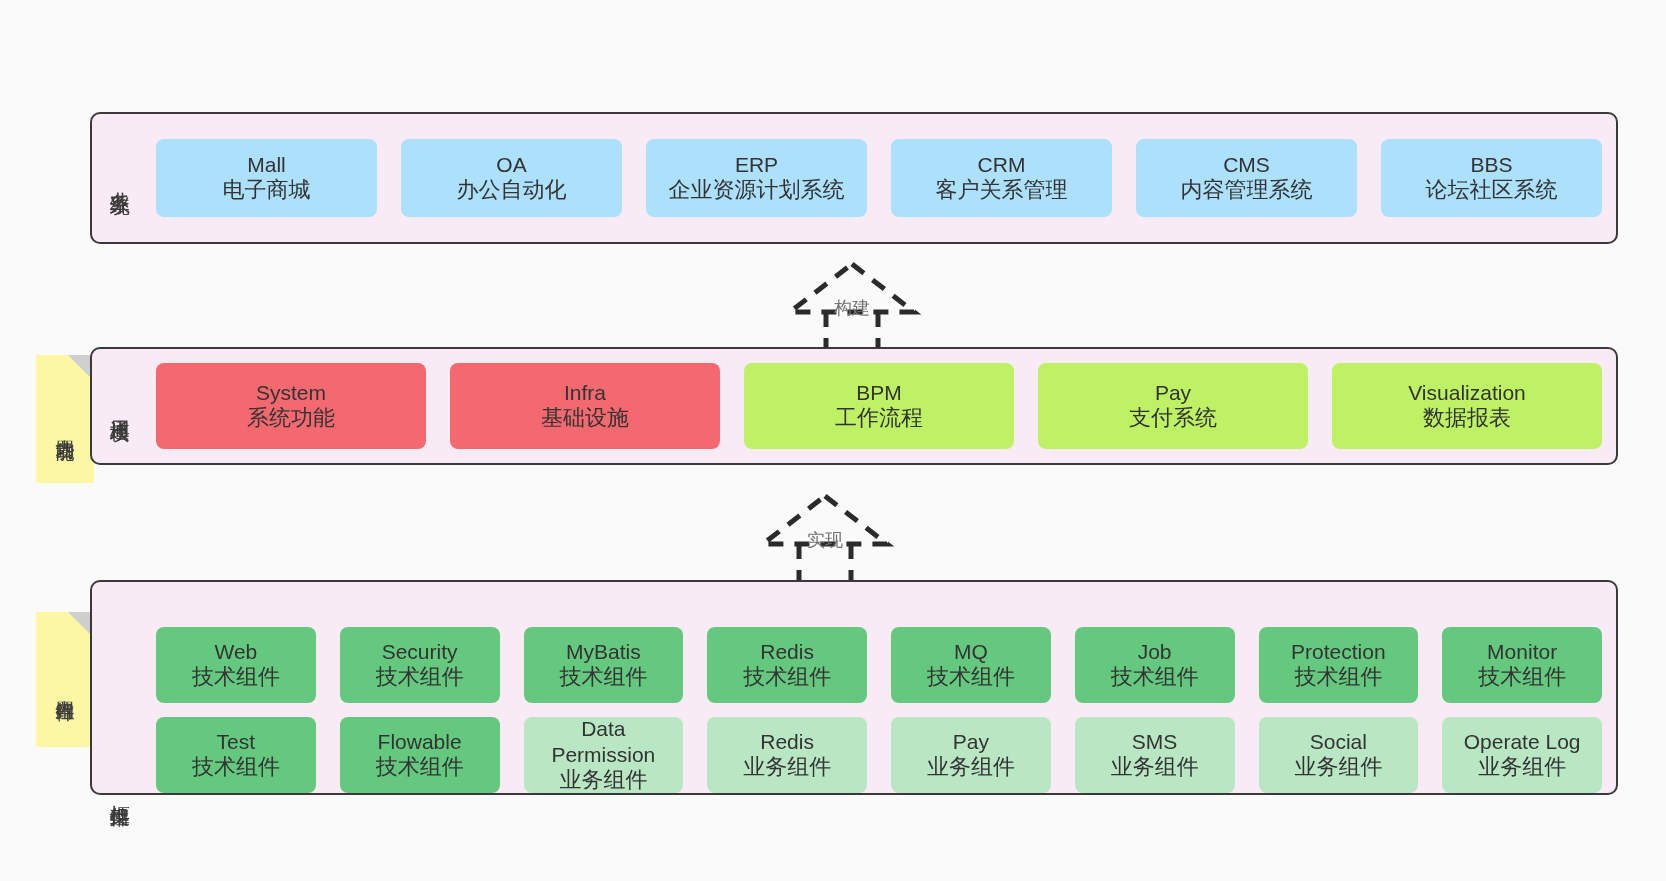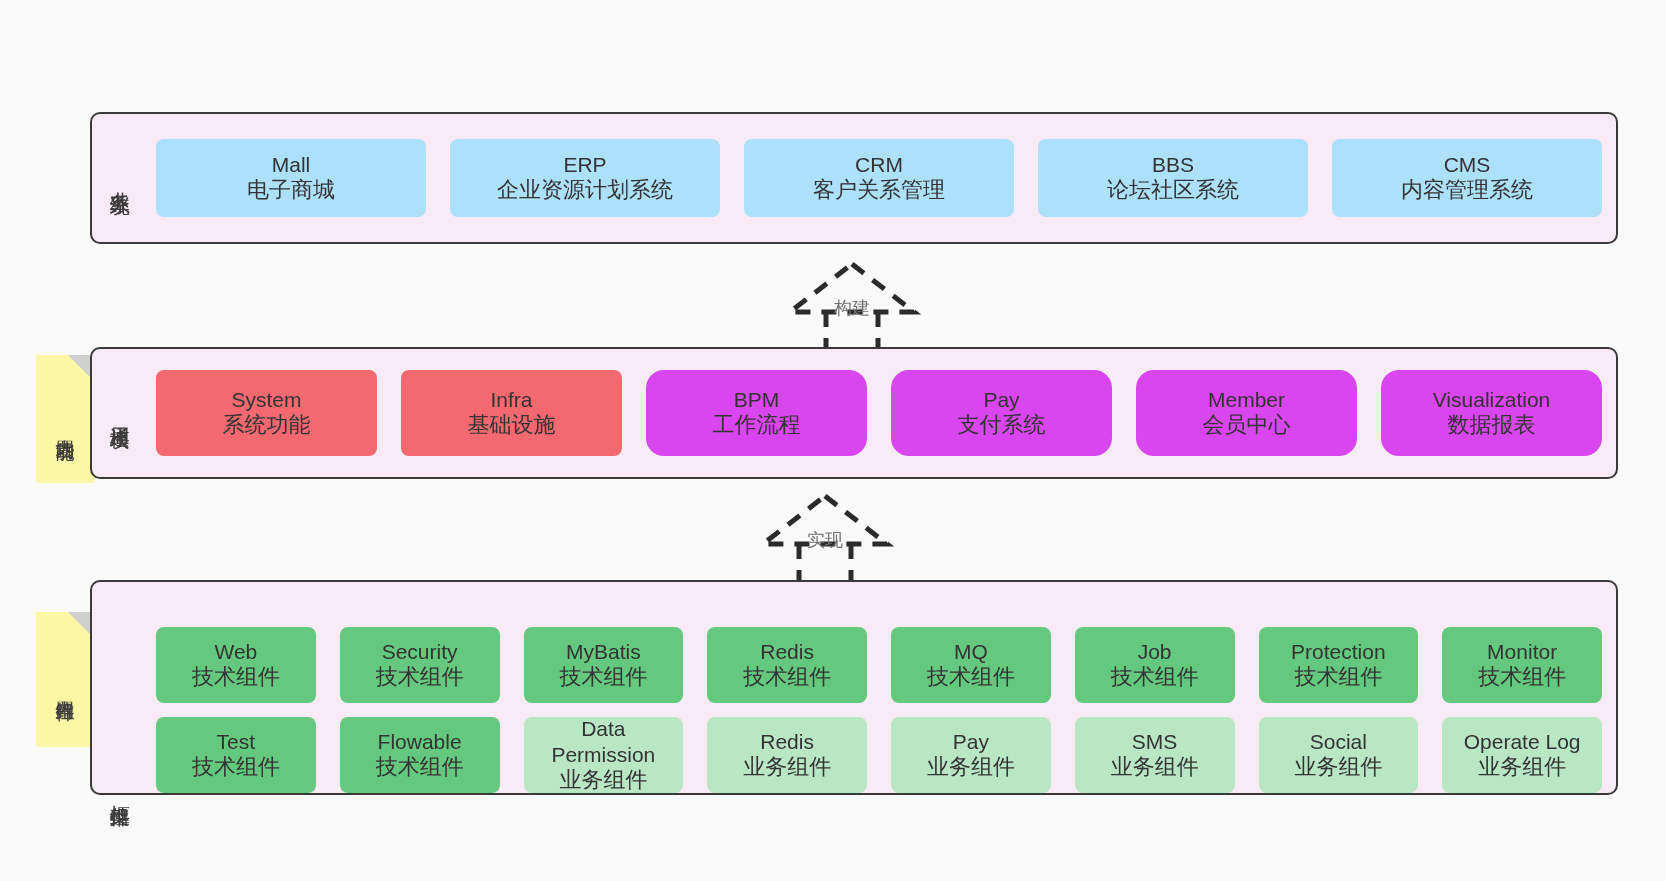--- a/index.html
+++ b/index.html
@@ -72,21 +72,21 @@
     text-align: center;
     line-height: 1.22;
     padding: 4px 6px;
     color: #333333;
   }
   .box .t1 { font-size: 21px; }
   .box .t2 { font-size: 22px; }
 
   .box.blue  { background: #ace0fb; height: 78px; }
   .box.red   { background: #f4696f; height: 86px; }
-  .box.pink  { background: #d946ef; height: 86px; border-radius: 18px; }
+  .box.pink  { background: #bef264; height: 86px; }
   .box.green { background: #64c97e; height: 76px; }
   .box.lgreen{ background: #b9e7c4; height: 76px; }
 
   
   .note {
     position: absolute;
     box-sizing: border-box;
     width: 58px;
     background: #fbf7a5;
     display: flex;
@@ -135,77 +135,77 @@
 
   <div class="band" id="band-business" style="left:90px; top:112px; width:1528px; height:132px;">
     <div class="band-label">业务系统</div>
     <div class="band-body">
       <div class="band-row">
         <div class="box blue">
           <span class="t1">Mall</span>
           <span class="t2">电子商城</span>
         </div>
         <div class="box blue">
+          <span class="t1">OA</span>
+          <span class="t2">办公自动化</span>
+        </div>
+        <div class="box blue">
           <span class="t1">ERP</span>
           <span class="t2">企业资源计划系统</span>
         </div>
         <div class="box blue">
           <span class="t1">CRM</span>
           <span class="t2">客户关系管理</span>
         </div>
         <div class="box blue">
+          <span class="t1">CMS</span>
+          <span class="t2">内容管理系统</span>
+        </div>
+        <div class="box blue">
           <span class="t1">BBS</span>
           <span class="t2">论坛社区系统</span>
-        </div>
-        <div class="box blue">
-          <span class="t1">CMS</span>
-          <span class="t2">内容管理系统</span>
         </div>
       </div>
     </div>
   </div>
 
   <div class="connector" style="left:762px; top:256px;">
     <svg width="180" height="96" viewBox="0 0 180 96">
       <path d="M 90 8 L 152 56 L 28 56 Z" fill="none" stroke="#2b2b2b" stroke-width="5" stroke-dasharray="15 11" stroke-linecap="butt"></path>
       <path d="M 64 56 L 64 96 M 116 56 L 116 96" fill="none" stroke="#2b2b2b" stroke-width="5" stroke-dasharray="15 11"></path>
     </svg>
     <span class="conn-label">构建</span>
   </div>
 
   <div class="note" style="left:36px; top:355px; height:128px;">
     <span class="fold"></span>
     <span>内置功能</span>
   </div>
 
-  <div class="band" id="band-common" style="left:90px; top:347px; width:1528px; height:132px;">
+  <div class="band" id="band-common" style="left:90px; top:347px; width:1528px; height:118px;">
     <div class="band-label">通用模块</div>
     <div class="band-body">
       <div class="band-row">
         <div class="box red">
           <span class="t1">System</span>
           <span class="t2">系统功能</span>
         </div>
         <div class="box red">
           <span class="t1">Infra</span>
           <span class="t2">基础设施</span>
         </div>
         <div class="box pink">
           <span class="t1">BPM</span>
           <span class="t2">工作流程</span>
         </div>
         <div class="box pink">
           <span class="t1">Pay</span>
           <span class="t2">支付系统</span>
         </div>
         <div class="box pink">
-          <span class="t1">Member</span>
-          <span class="t2">会员中心</span>
-        </div>
-        <div class="box pink">
           <span class="t1">Visualization</span>
           <span class="t2">数据报表</span>
         </div>
       </div>
     </div>
   </div>
 
   <div class="connector" style="left:735px; top:488px;">
     <svg width="180" height="96" viewBox="0 0 180 96">
       <path d="M 90 8 L 152 56 L 28 56 Z" fill="none" stroke="#2b2b2b" stroke-width="5" stroke-dasharray="15 11" stroke-linecap="butt"></path>

